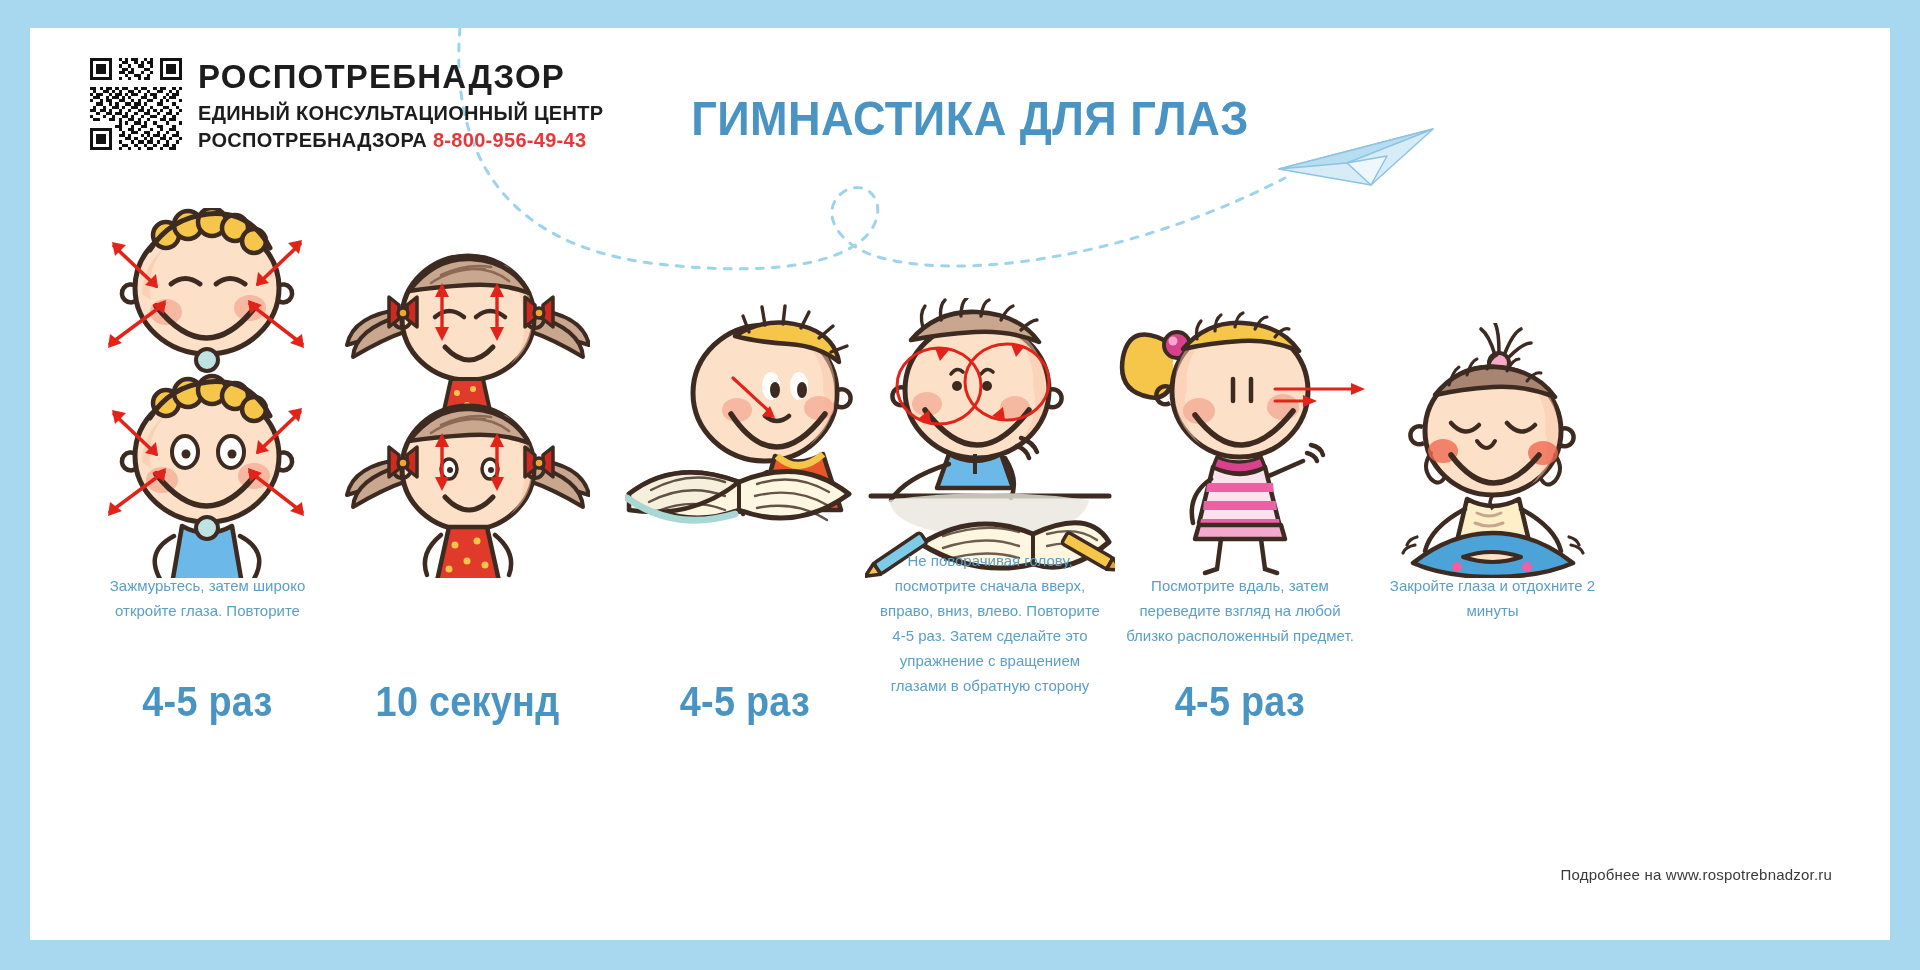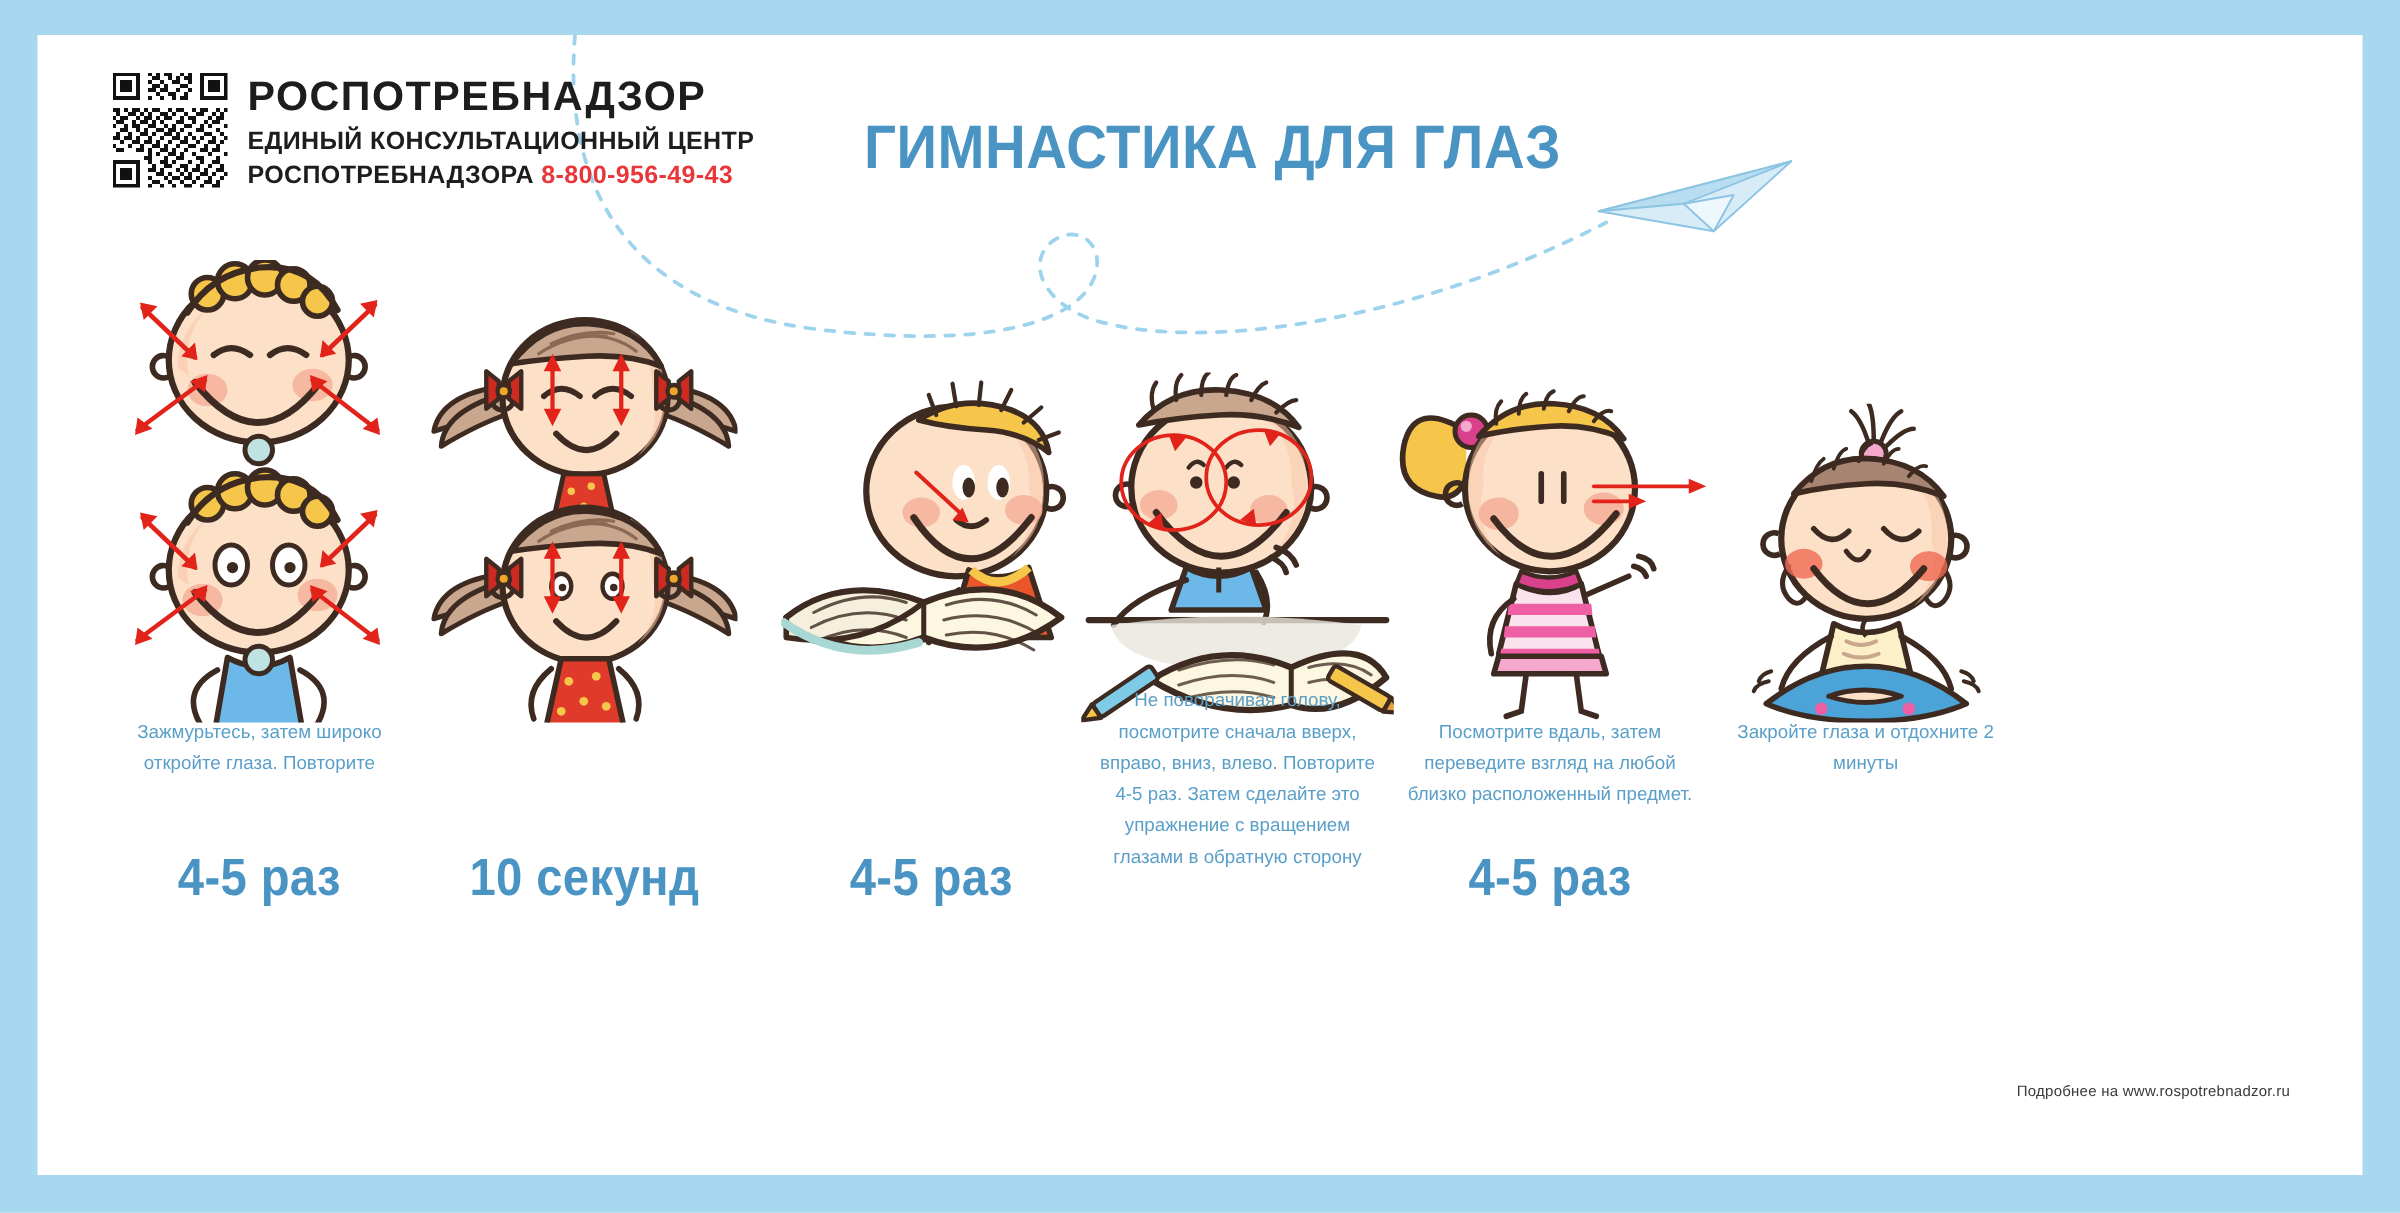--- a/index.html
+++ b/index.html
@@ -78,21 +78,21 @@
   .c2 { width: 245px; }
   .c3 { width: 240px; }
   .c4 { width: 250px; }
   .c5 { width: 250px; }
   .c6 { width: 255px; }
   .spacer-a { width: 40px; }
   .spacer-b { width: 35px; }
 
   #footer-note {
     position: absolute; right: 58px; top: 838px;
-    font-size: 12px; color: #3a3a3a;
+    font-size: 15px; color: #3a3a3a;
     letter-spacing: .2px;
     font-family: "Liberation Sans Narrow", "Liberation Sans", sans-serif;
   }
 </style>
 </head>
 <body>
 
 <div id="poster">
 
   <svg class="flightpath" viewBox="0 0 1860 320">

